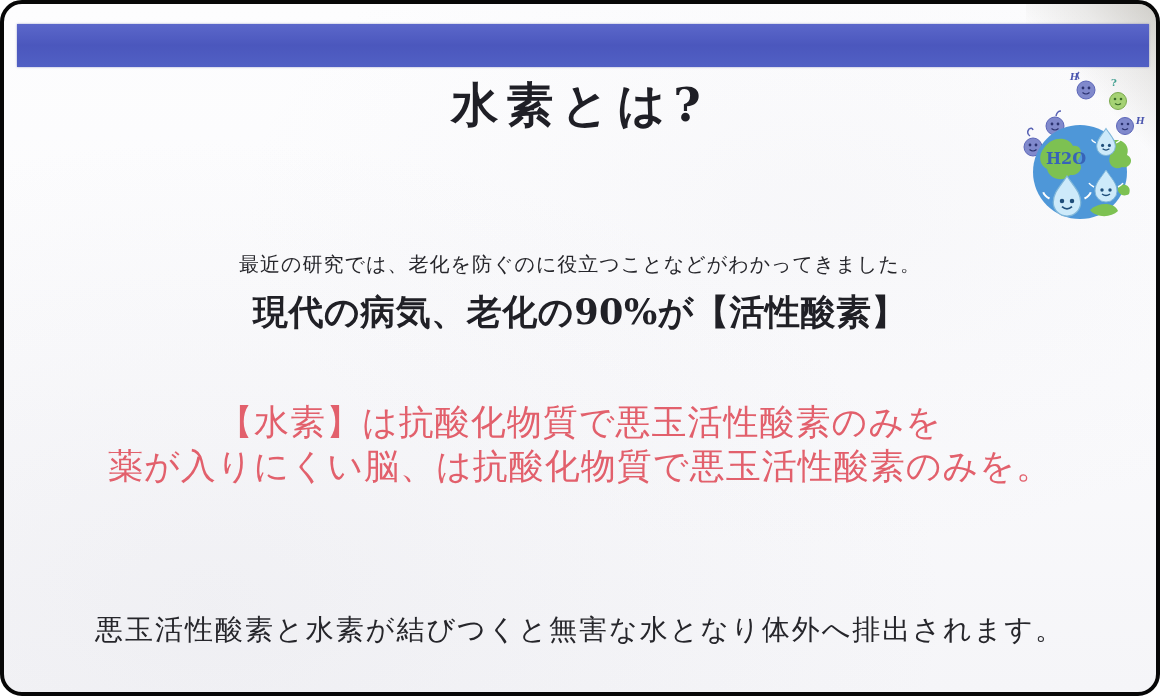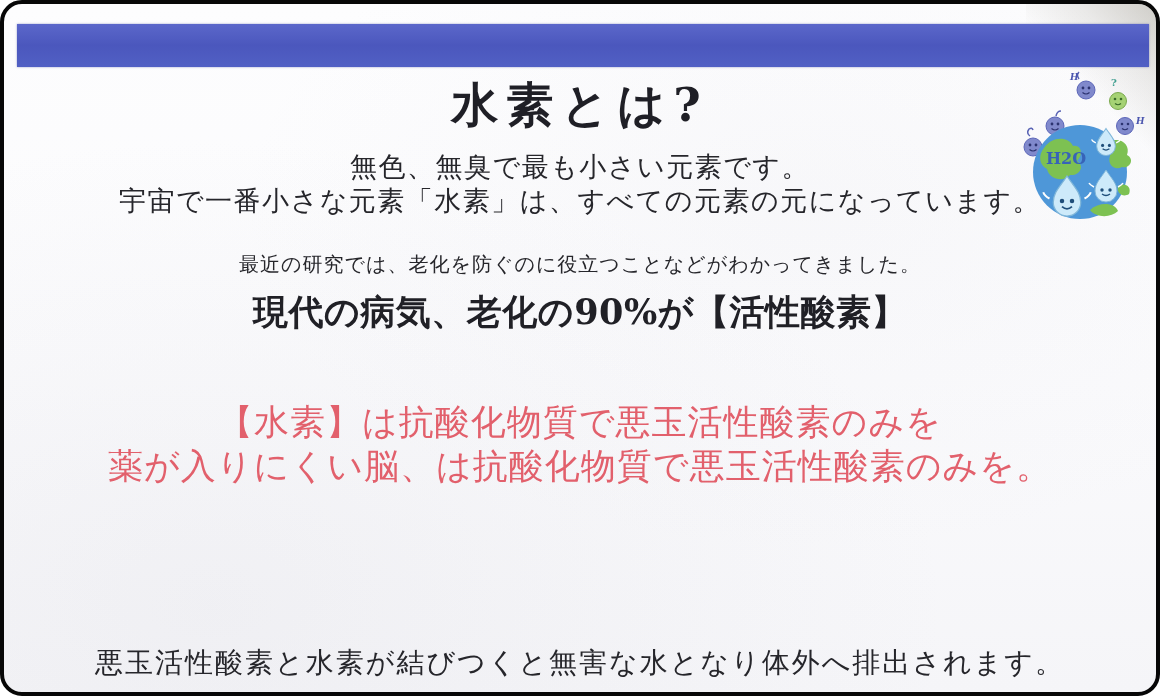--- a/index.html
+++ b/index.html
@@ -81,21 +81,21 @@
   }
   .highlight-block {
     top: 396px;
     font-size: 35px;
     line-height: 44px;
     letter-spacing: 1px;
     color: #e2606c;
     font-weight: 500;
   }
   .closing-line {
-    top: 640px;
+    top: 607px;
     font-size: 28px;
     letter-spacing: 2px;
   }
   .globe-illustration {
     position: absolute;
     top: 66px;
     left: 1018px;
     width: 140px;
     height: 160px;
     z-index: 1;
@@ -106,24 +106,20 @@
 
 <div class="stage">
   <div class="frame">
 
     <div class="corner-shade"></div>
 
     <div class="top-bar"></div>
 
     <div class="textline doc-title">水素とは?</div>
 
-    <div class="textline intro-block">
-      <div>無色、無臭で最も小さい元素です。</div>
-      <div>宇宙で一番小さな元素「水素」は、すべての元素の元になっています。</div>
-    </div>
 
     <div class="textline research-line">最近の研究では、老化を防ぐのに役立つことなどがわかってきました。</div>
 
     <div class="textline emphasis-block">
       <div>現代の病気、老化の90%が【活性酸素】</div>
     </div>
 
     <div class="textline highlight-block">
       <div>【水素】は抗酸化物質で悪玉活性酸素のみを</div>
       <div>薬が入りにくい脳、は抗酸化物質で悪玉活性酸素のみを。</div>

